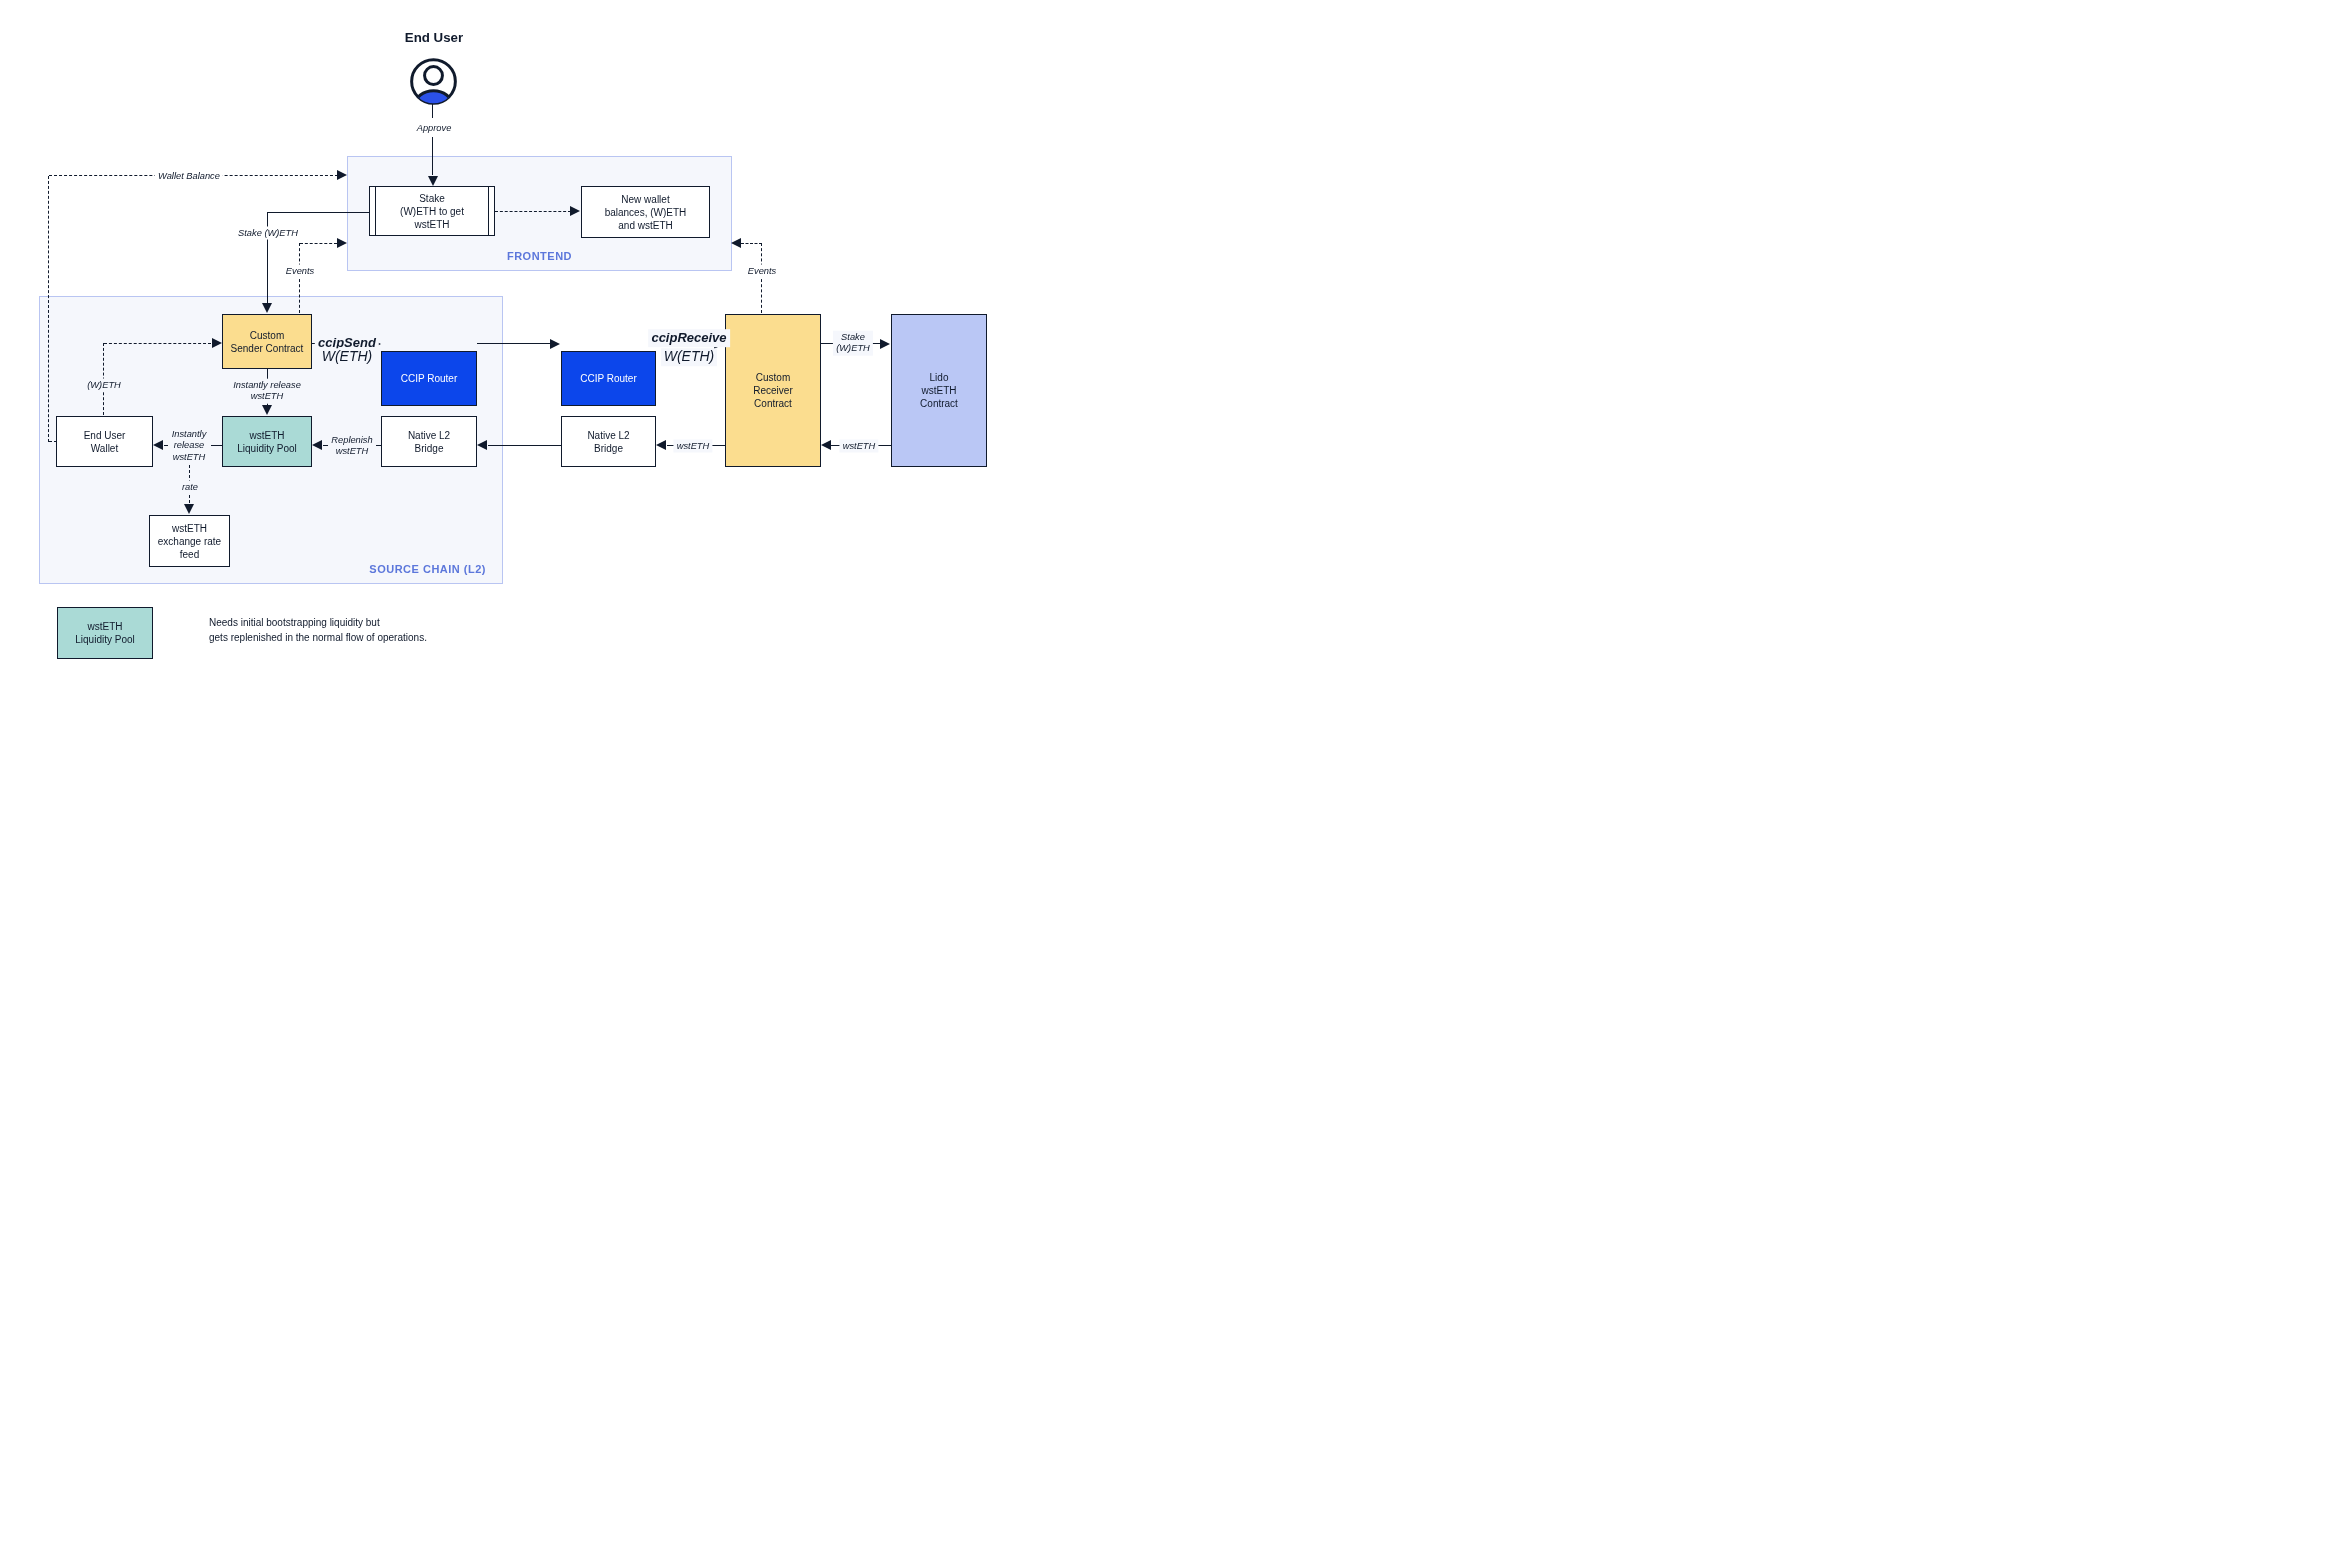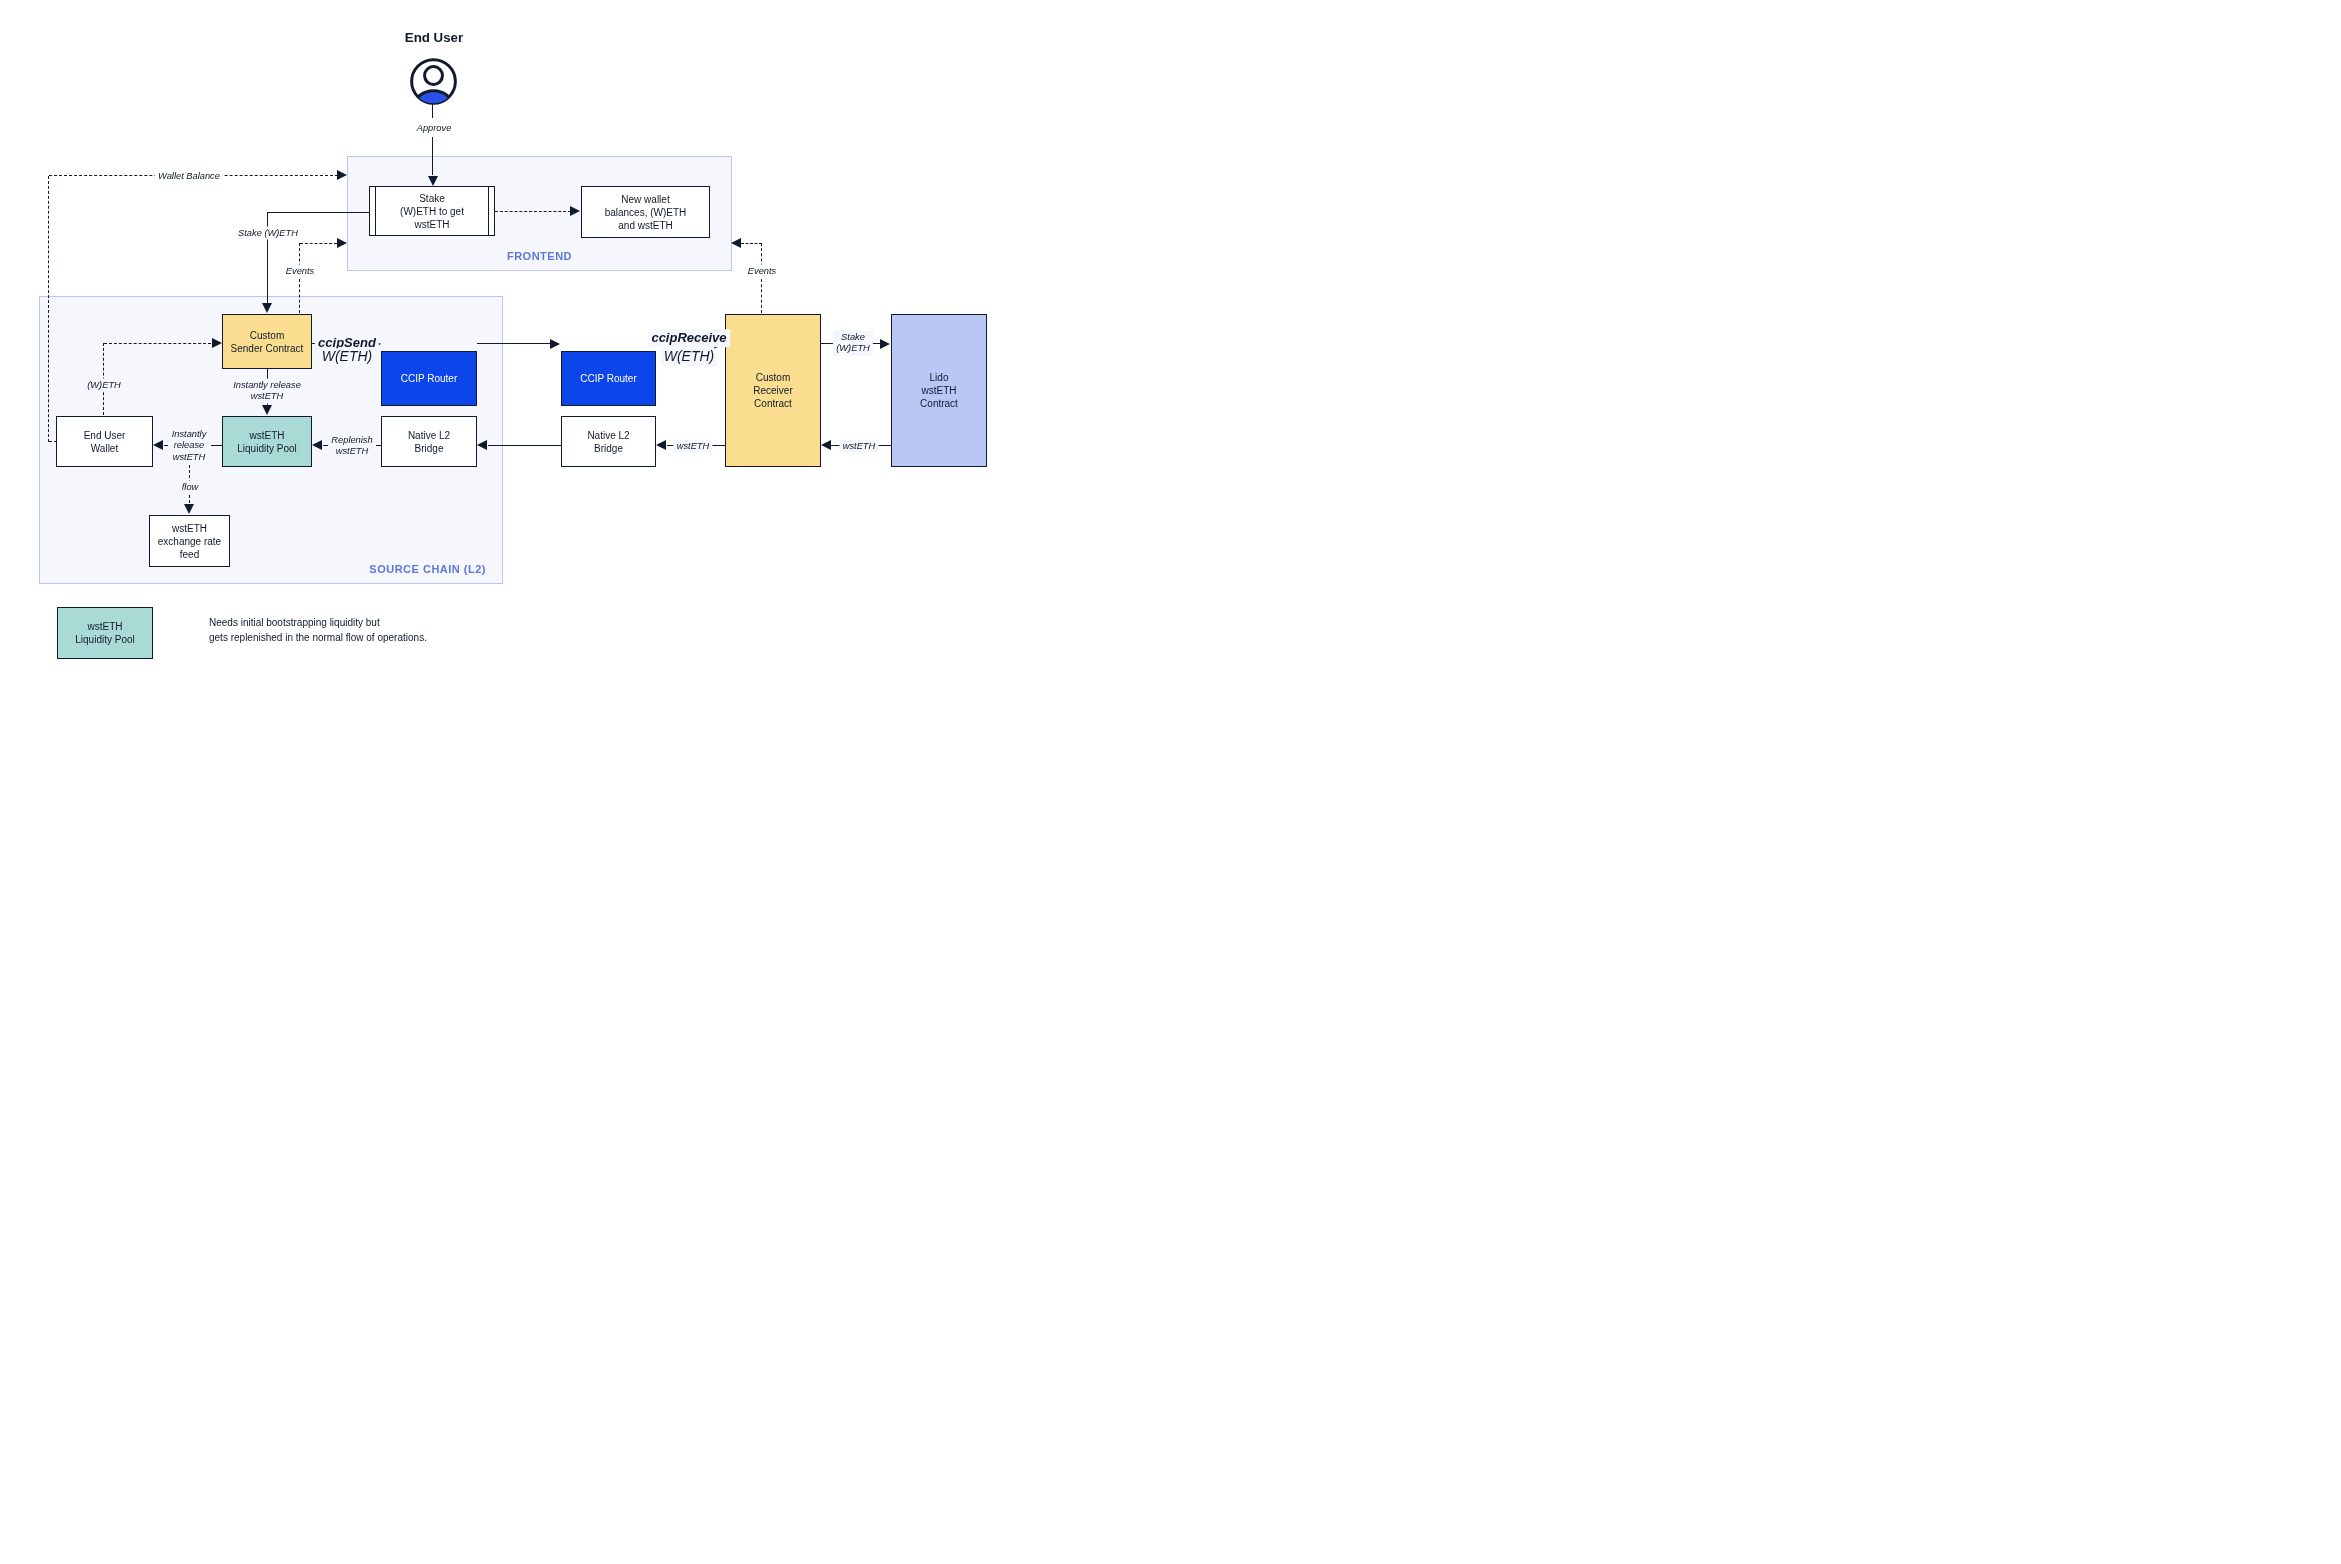--- a/index.html
+++ b/index.html
@@ -221,21 +221,21 @@
 wstETH</div>
 
   <div class="vl" style="left:267px;top:369px;height:12px;"></div>
   <div class="vl" style="left:267px;top:401px;height:4.6px;"></div>
   <div class="ah d" style="left:262px;top:405px;"></div>
   <div class="lbl panel-bg" style="left:267px;top:391px;">Instantly release
 wstETH</div>
 
   <div class="vl dash" style="left:189px;top:465px;height:38px;"></div>
   <div class="ah d" style="left:184px;top:504px;"></div>
-  <div class="lbl panel-bg" style="left:190px;top:487px;">flow</div>
+  <div class="lbl panel-bg" style="left:190px;top:487px;">rate</div>
 
   <div class="node teal" style="left:57px;top:607px;width:96px;height:52px;">
     <span>wstETH
 Liquidity Pool</span>
   </div>
   <div class="legend-note" style="left:184px;top:616px;margin-left:25px;">Needs initial bootstrapping liquidity but
 gets replenished in the normal flow of operations.</div>
 
 </div>
 

